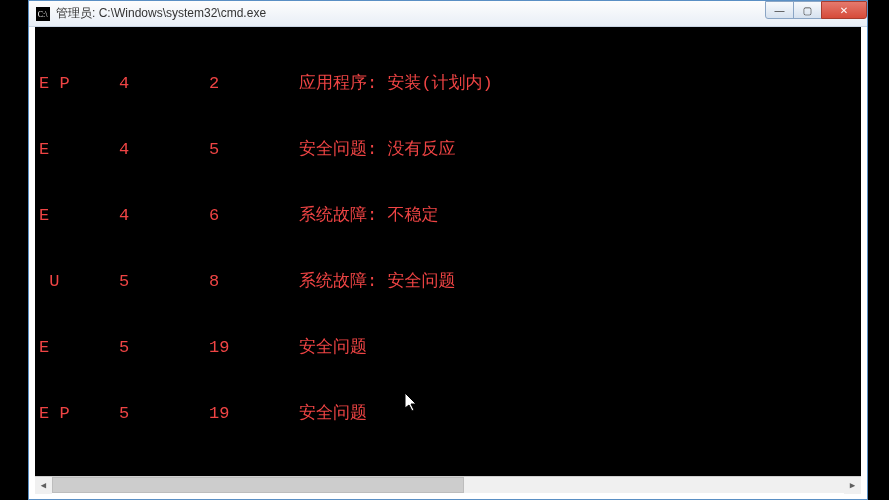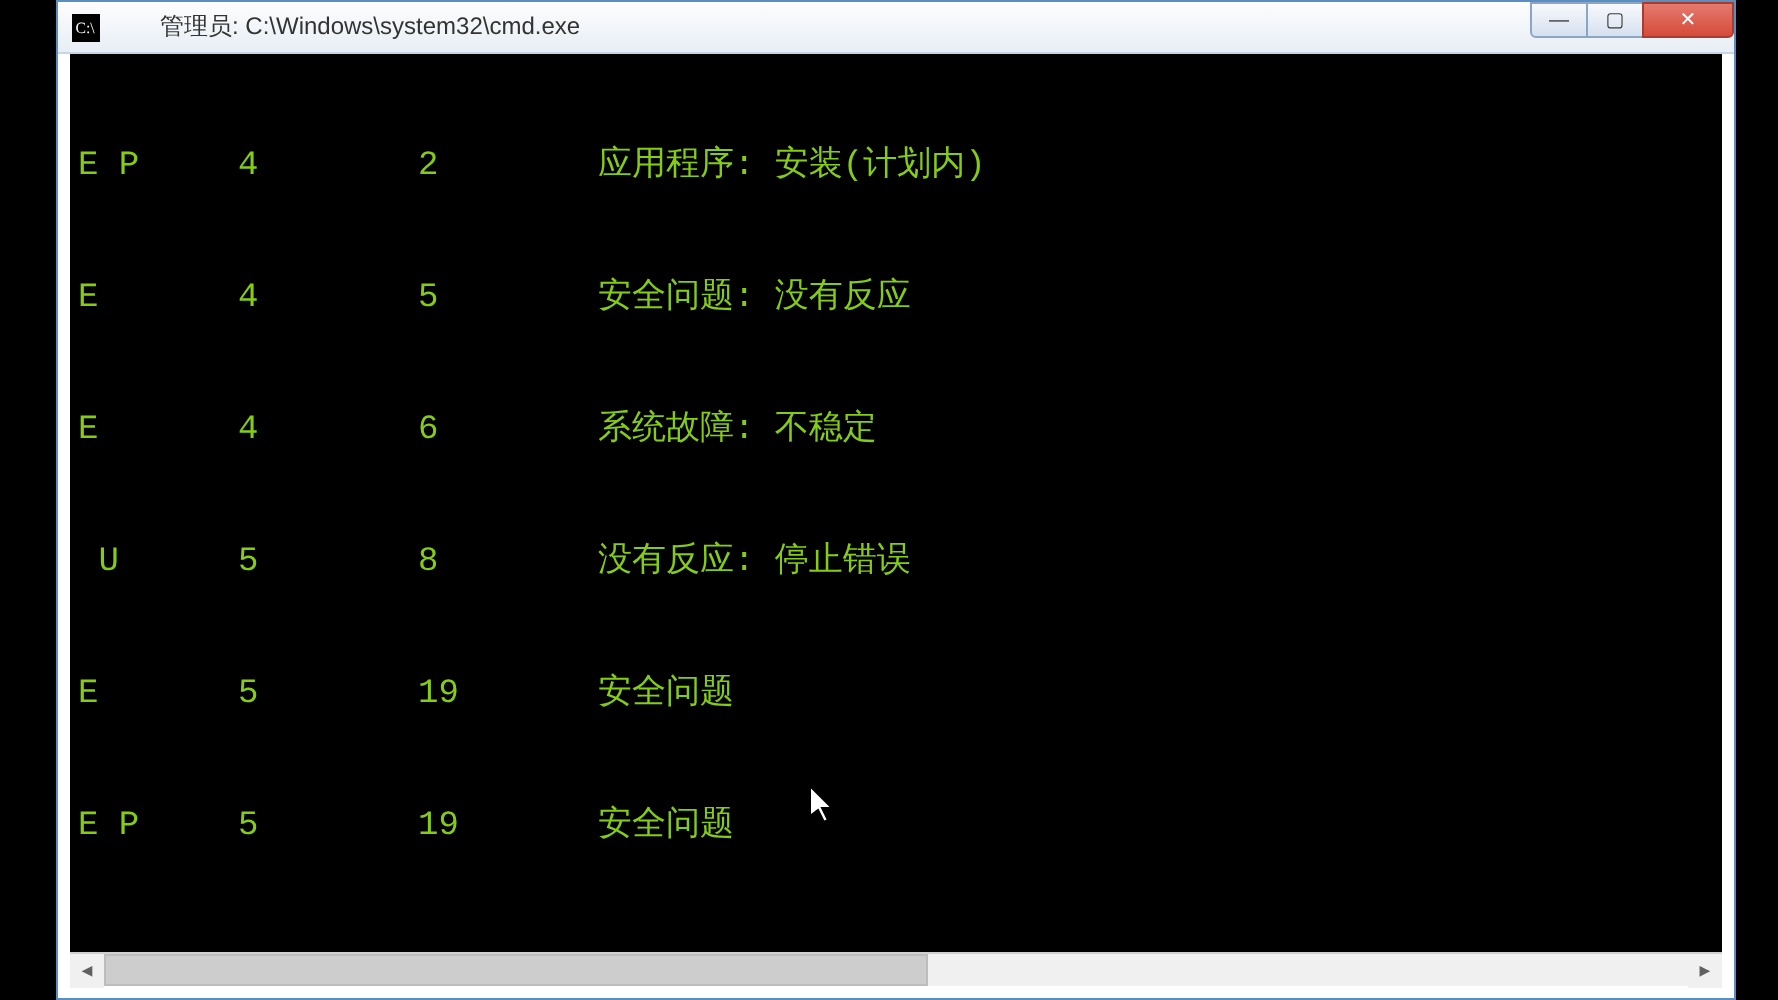--- a/index.html
+++ b/index.html
@@ -37,21 +37,20 @@
       width: 16px;
       height: 16px;
       margin-right: 5px;
       display: inline-flex;
       align-items: center;
       justify-content: center;
     }
     .titlebar-icon svg { width: 14px; height: 14px; }
     .title-text {
       flex: 0 0 auto;
-      margin-left: 24px;
     }
     .spacer { flex: 1; }
     .win-controls {
       display: flex;
       height: 100%;
       align-items: flex-start;
     }
     .ctrl-btn {
       width: 29px;
       height: 18px;
@@ -74,21 +73,21 @@
       border-bottom-right-radius: 3px;
       color: #fff;
     }
     .client {
       position: absolute;
       left: 6px;
       right: 6px;
       top: 26px;
       bottom: 6px;
       background: #000;
-      color: #84cc16;
+      color: #ef4444;
       padding: 2px 4px;
       overflow: hidden;
     }
     .term {
       white-space: pre;
       line-height: 22px;
       font-family: "NSimSun", "SimSun", Consolas, "Courier New", monospace;
       letter-spacing: 0;
     }
     .term-row { height: 22px; }
@@ -157,21 +156,21 @@
       <div class="ctrl-btn">▢</div>
       <div class="ctrl-btn close-btn">✕</div>
     </div>
   </div>
 
   <div class="client">
     <div class="term">
       <div class="term-row"><span class="c-flags">E P</span><span class="c-maj">4</span><span class="c-min">2</span><span class="c-desc">应用程序: 安装(计划内)</span></div>
       <div class="term-row"><span class="c-flags">E</span><span class="c-maj">4</span><span class="c-min">5</span><span class="c-desc">安全问题: 没有反应</span></div>
       <div class="term-row"><span class="c-flags">E</span><span class="c-maj">4</span><span class="c-min">6</span><span class="c-desc">系统故障: 不稳定</span></div>
-      <div class="term-row"><span class="c-flags"> U</span><span class="c-maj">5</span><span class="c-min">8</span><span class="c-desc">没有反应: 停止错误</span></div>
+      <div class="term-row"><span class="c-flags"> U</span><span class="c-maj">5</span><span class="c-min">8</span><span class="c-desc">系统故障: 安全问题</span></div>
       <div class="term-row"><span class="c-flags">E</span><span class="c-maj">5</span><span class="c-min">19</span><span class="c-desc">安全问题</span></div>
       <div class="term-row"><span class="c-flags">E P</span><span class="c-maj">5</span><span class="c-min">19</span><span class="c-desc">安全问题</span></div>
       
       
       
       
       
       
       
       

